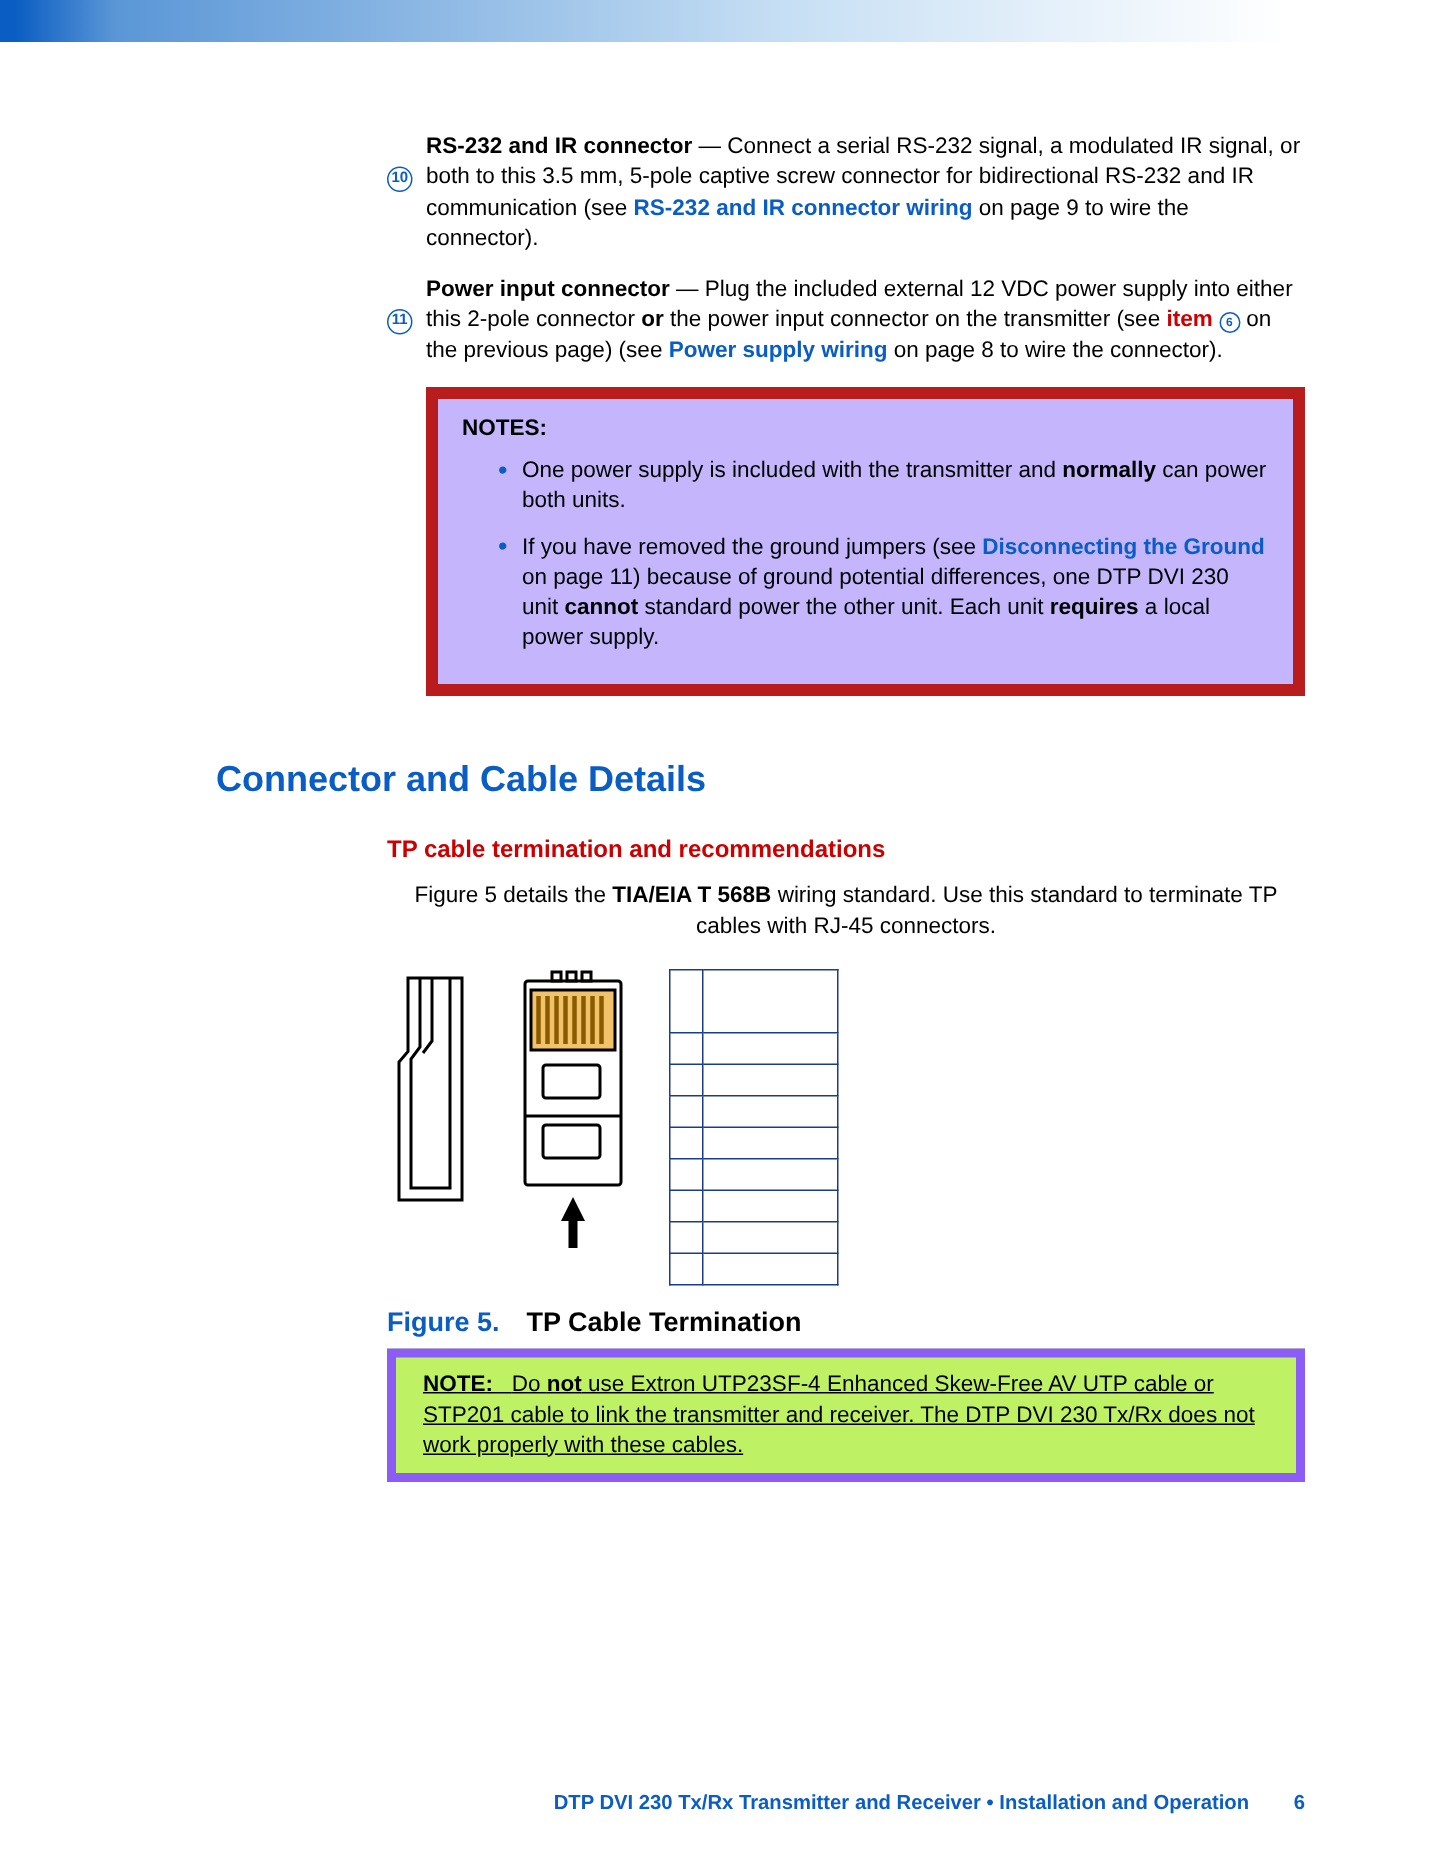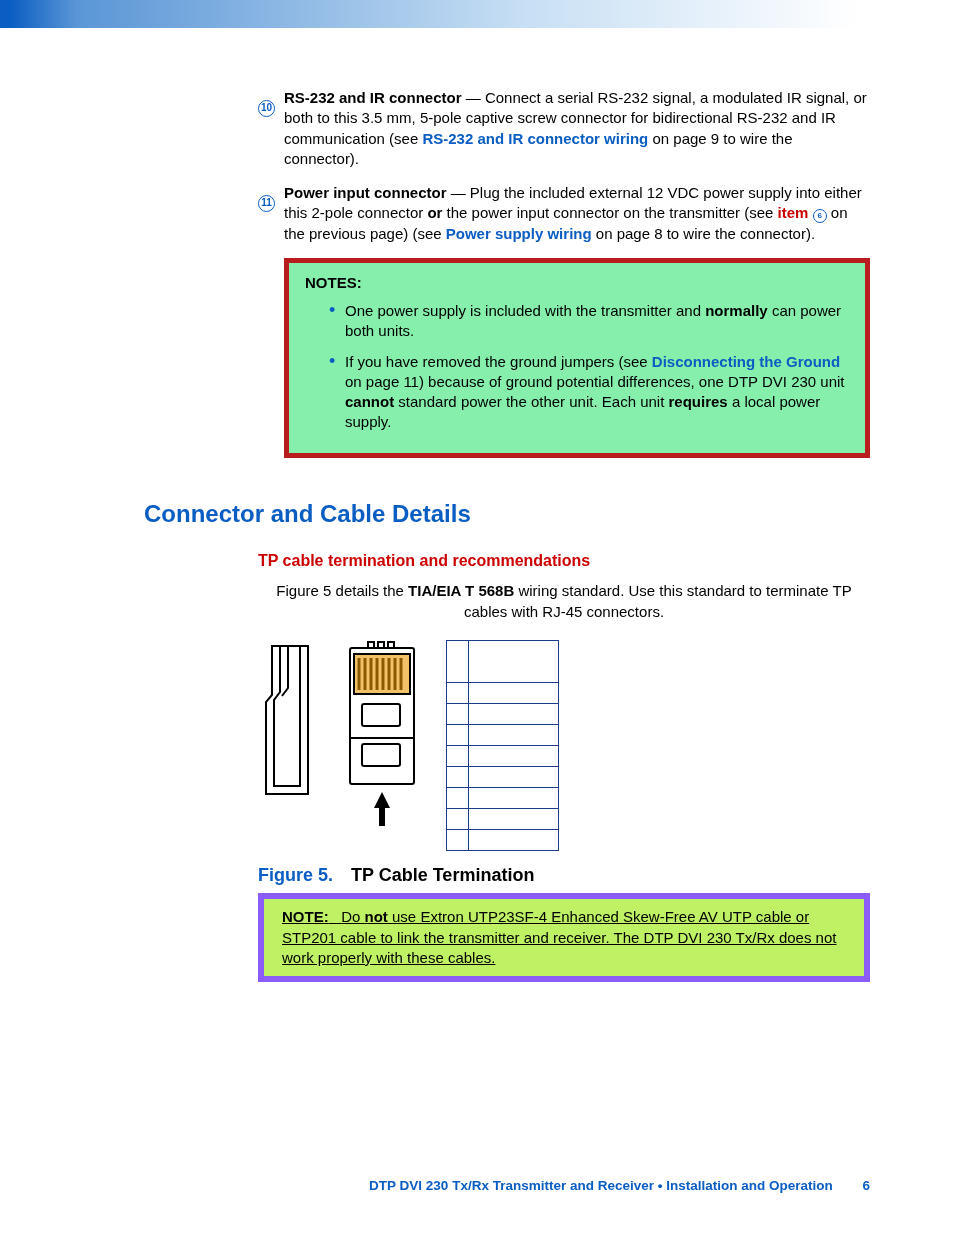--- a/index.html
+++ b/index.html
@@ -34,35 +34,35 @@
     display: inline-block;
     width: 17px; height: 17px;
     border: 1.5px solid #0a5dc2;
     border-radius: 50%;
     color: #0a5dc2;
     font-size: 10px;
     font-weight: bold;
     line-height: 14px;
     text-align: center;
     position: relative;
-    top: 8px;
+    top: 19px;
   }
   .circ.sm {
     width: 14px; height: 14px;
     font-size: 8px; line-height: 11px;
     top: 0;
   }
   .item .body { flex: 1; }
   .b { font-weight: bold; }
   .link { color: #0a5dc2; font-weight: bold; }
   .link.red { color: #cc0000; }
   .notes-box {
-    border: 5px solid #b91c1c;
+    border: 8px solid #b91c1c;
     margin: 6px 0 0 140px;
-    background: #86efac;
+    background: #c4b5fd;
     padding: 10px 16px 10px 16px;
   }
   .notes-box .hd { font-weight: bold; margin-bottom: 8px; }
   .notes-box ul { list-style: none; padding-left: 24px; }
   .notes-box li { position: relative; margin-bottom: 10px; padding-left: 16px; }
   .notes-box li::before {
     content: "•";
     position: absolute;
     left: 0; top: 0;
     color: #0a5dc2;
@@ -115,21 +115,21 @@
   .note-box {
     border: 6px solid #8b5cf6;
     background: #bef264;
     margin: 0 0 0 114px;
     padding: 8px 18px 8px 18px;
     text-decoration: underline;
   }
   .note-box .hd2 { font-weight: bold; }
   .footer {
     position: absolute;
-    bottom: 40px;
+    bottom: 24px;
     right: 84px;
     font-size: 13.5px;
     font-weight: bold;
     color: #0a5dc2;
   }
   .footer .pg { margin-left: 26px; }
 </style>
 </head>
 <body>
 

